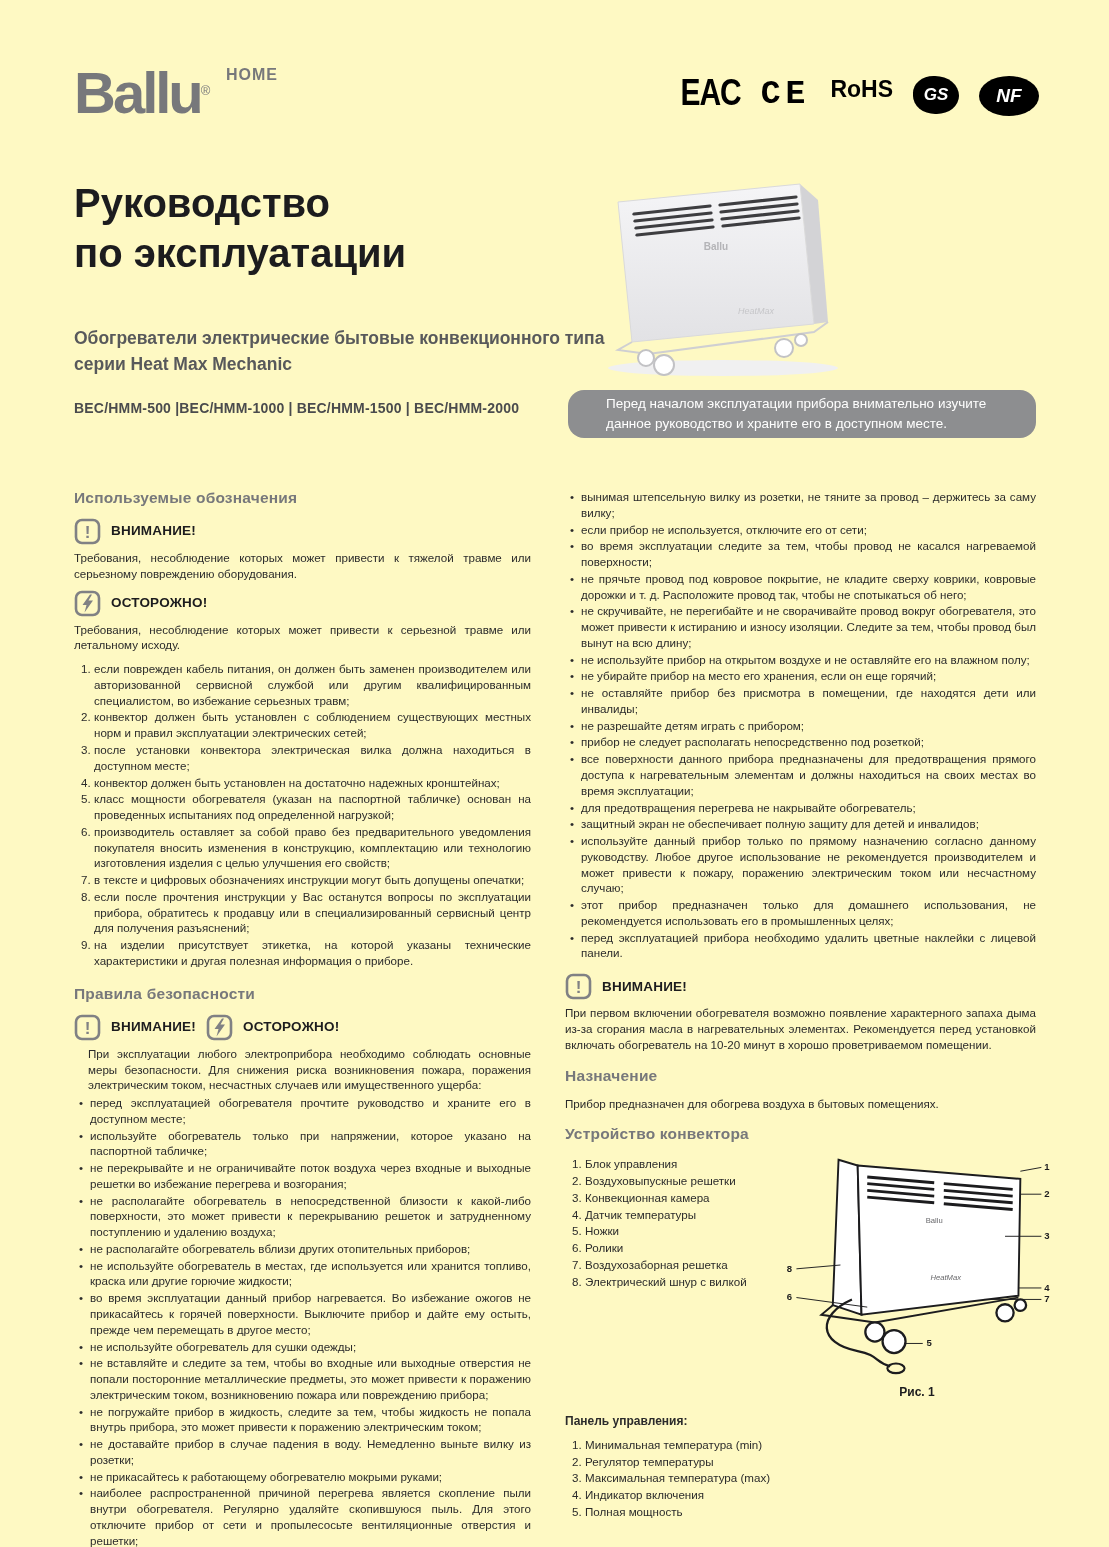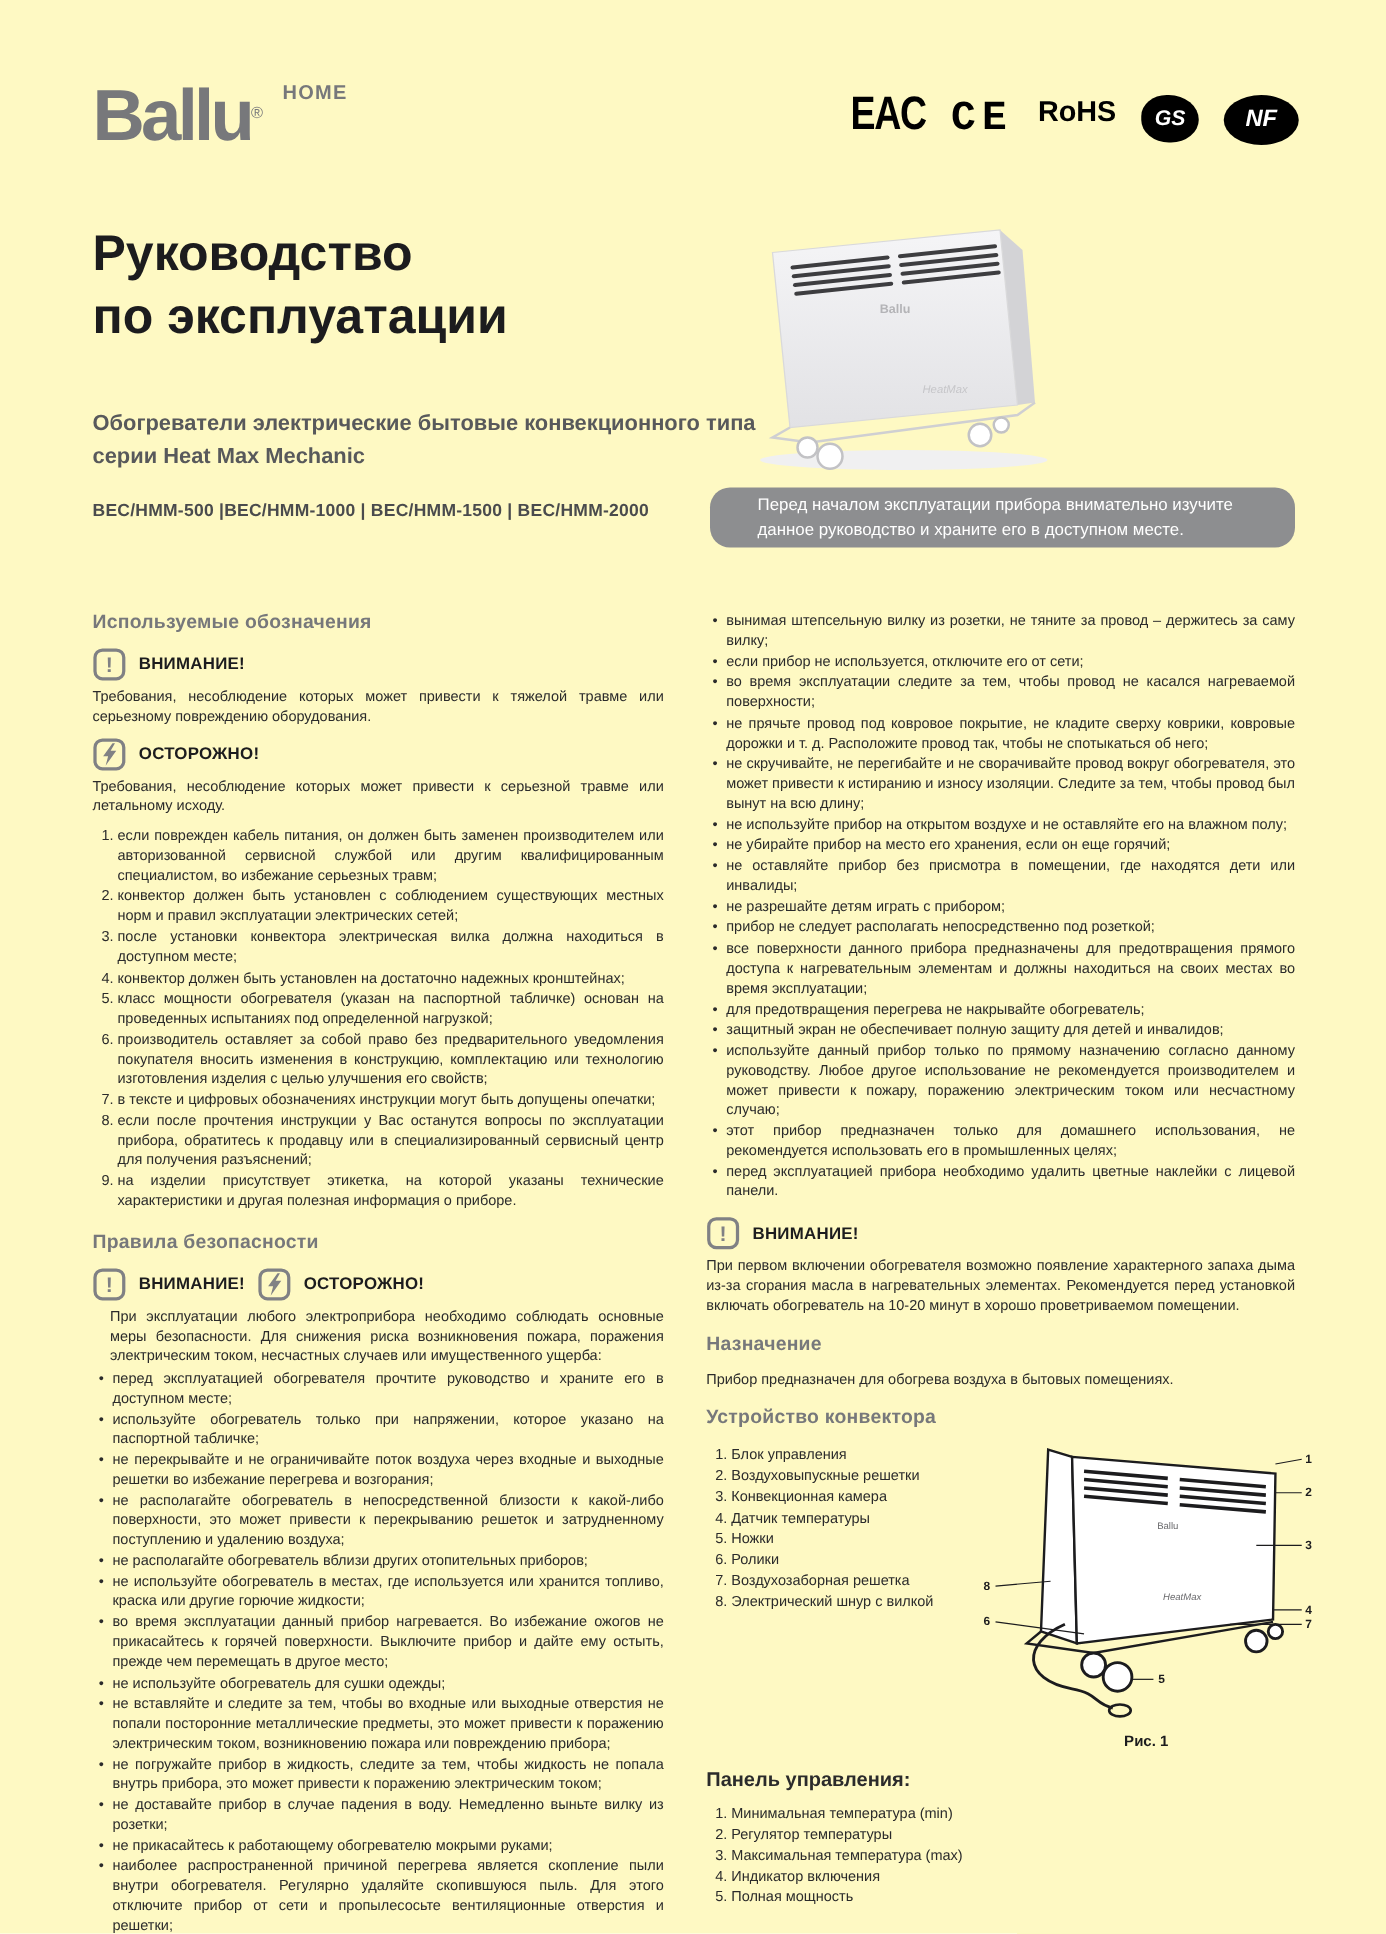--- a/index.html
+++ b/index.html
@@ -50,21 +50,21 @@
   ol.num li{margin-bottom:1px;}
   ul.dot{margin:2px 0 0 0;padding-left:16px;list-style:none;}
   ul.dot li{position:relative;margin-bottom:1px;}
   ul.dot li::before{content:"•";position:absolute;left:-11px;top:0;}
 
   .safety-intro{padding-left:14px;margin-bottom:2px;}
 
   .fig-caption{font-size:12px;font-weight:700;text-align:center;margin-top:4px;color:#1c1c1e;}
 
   .device-wrap{display:grid;grid-template-columns:196px 1fr;gap:22px;margin-top:2px;}
-  .panel-label{font-size:16px;font-weight:800;margin:12px 0 8px 0;}
+  .panel-label{font-size:12px;font-weight:800;margin:12px 0 8px 0;}
 
   .callout{font-size:10px;font-weight:700;fill:#1c1c1e;}
   .thin{stroke:#1c1c1e;stroke-width:1;}
 </style>
 </head>
 <body>
 
 <div class="page">
 
   <div class="logo">

